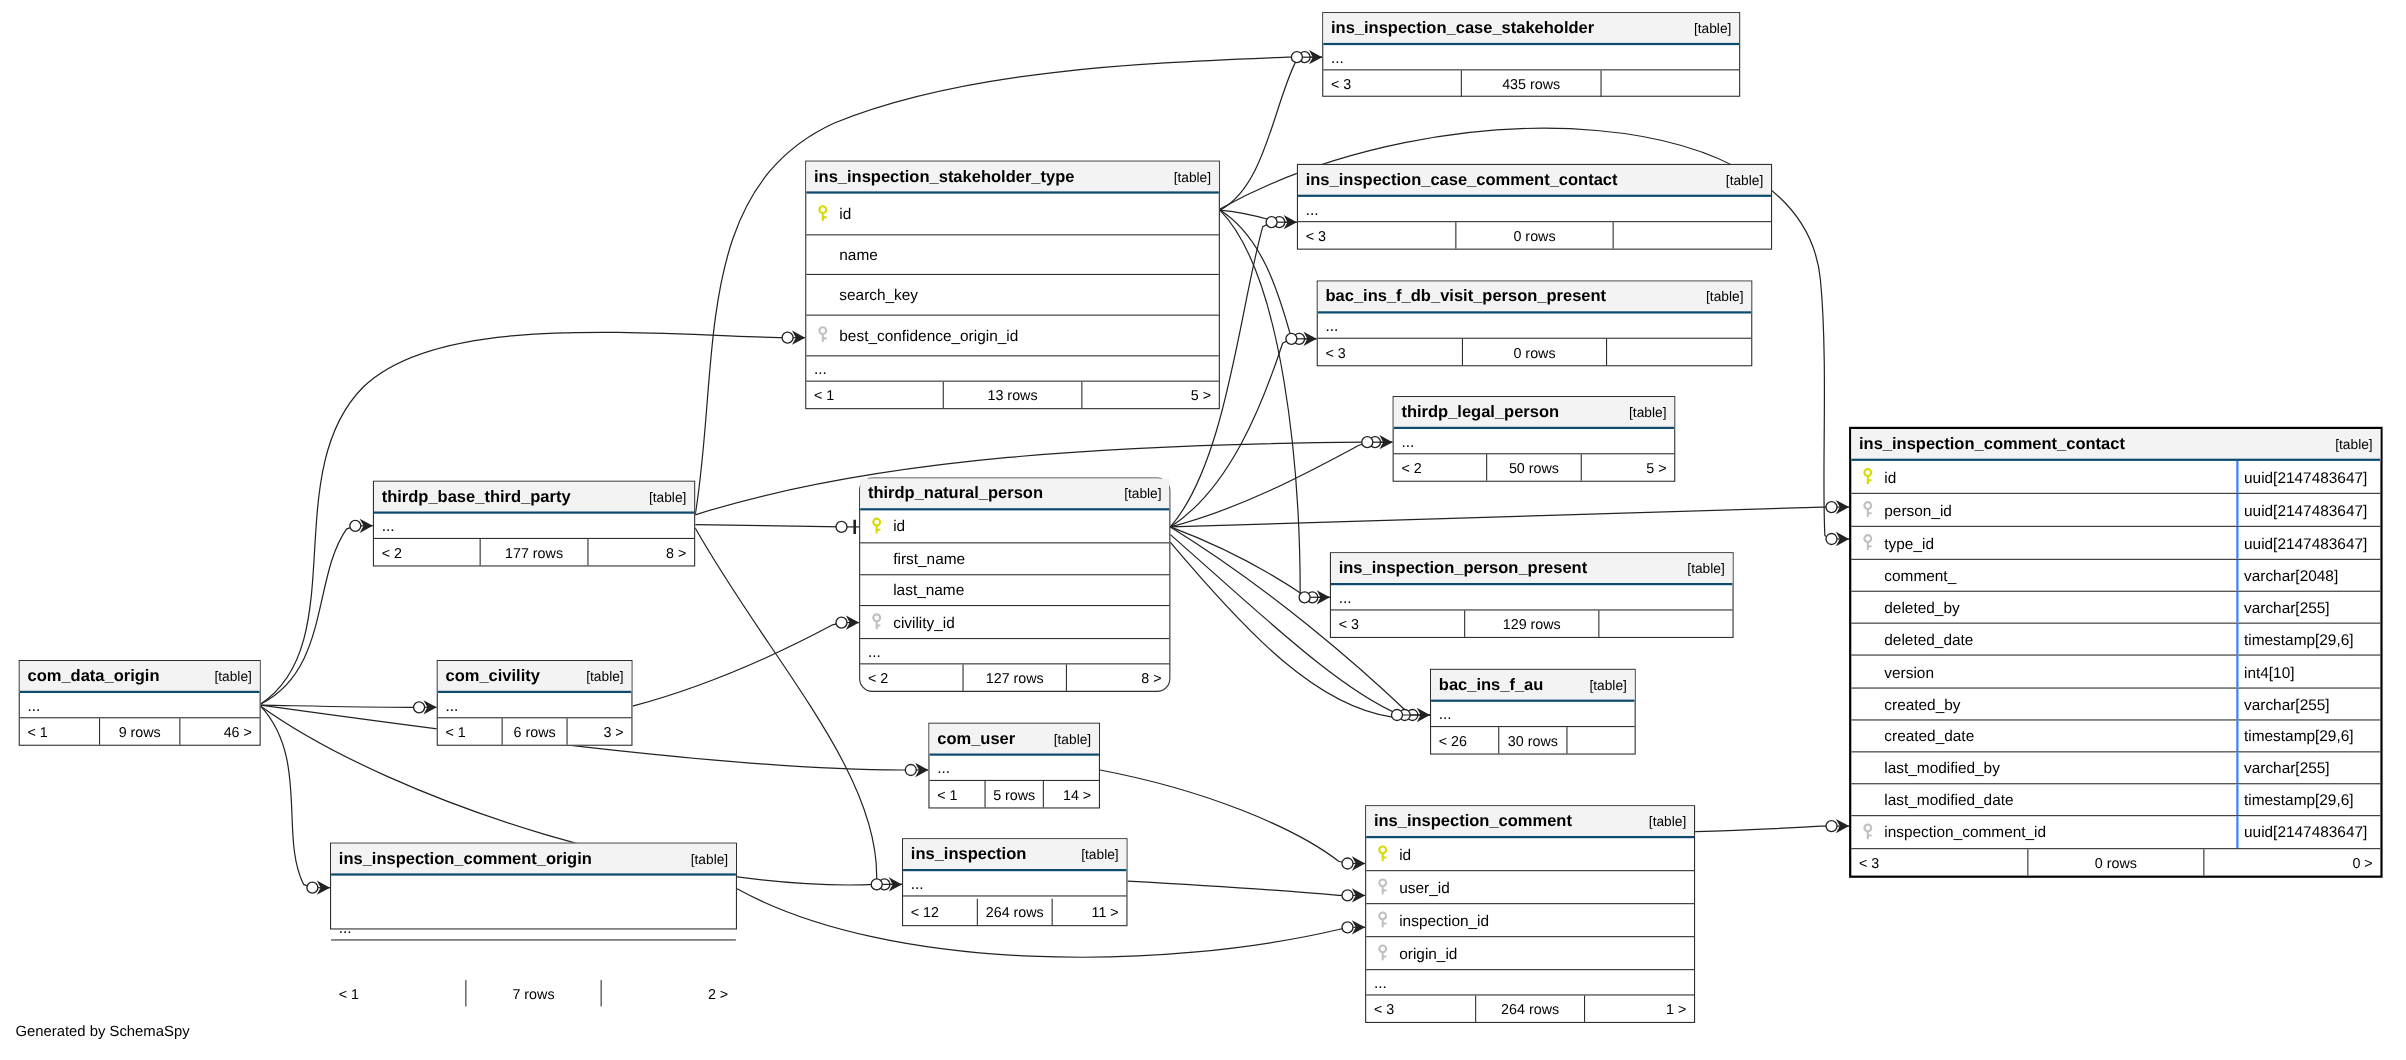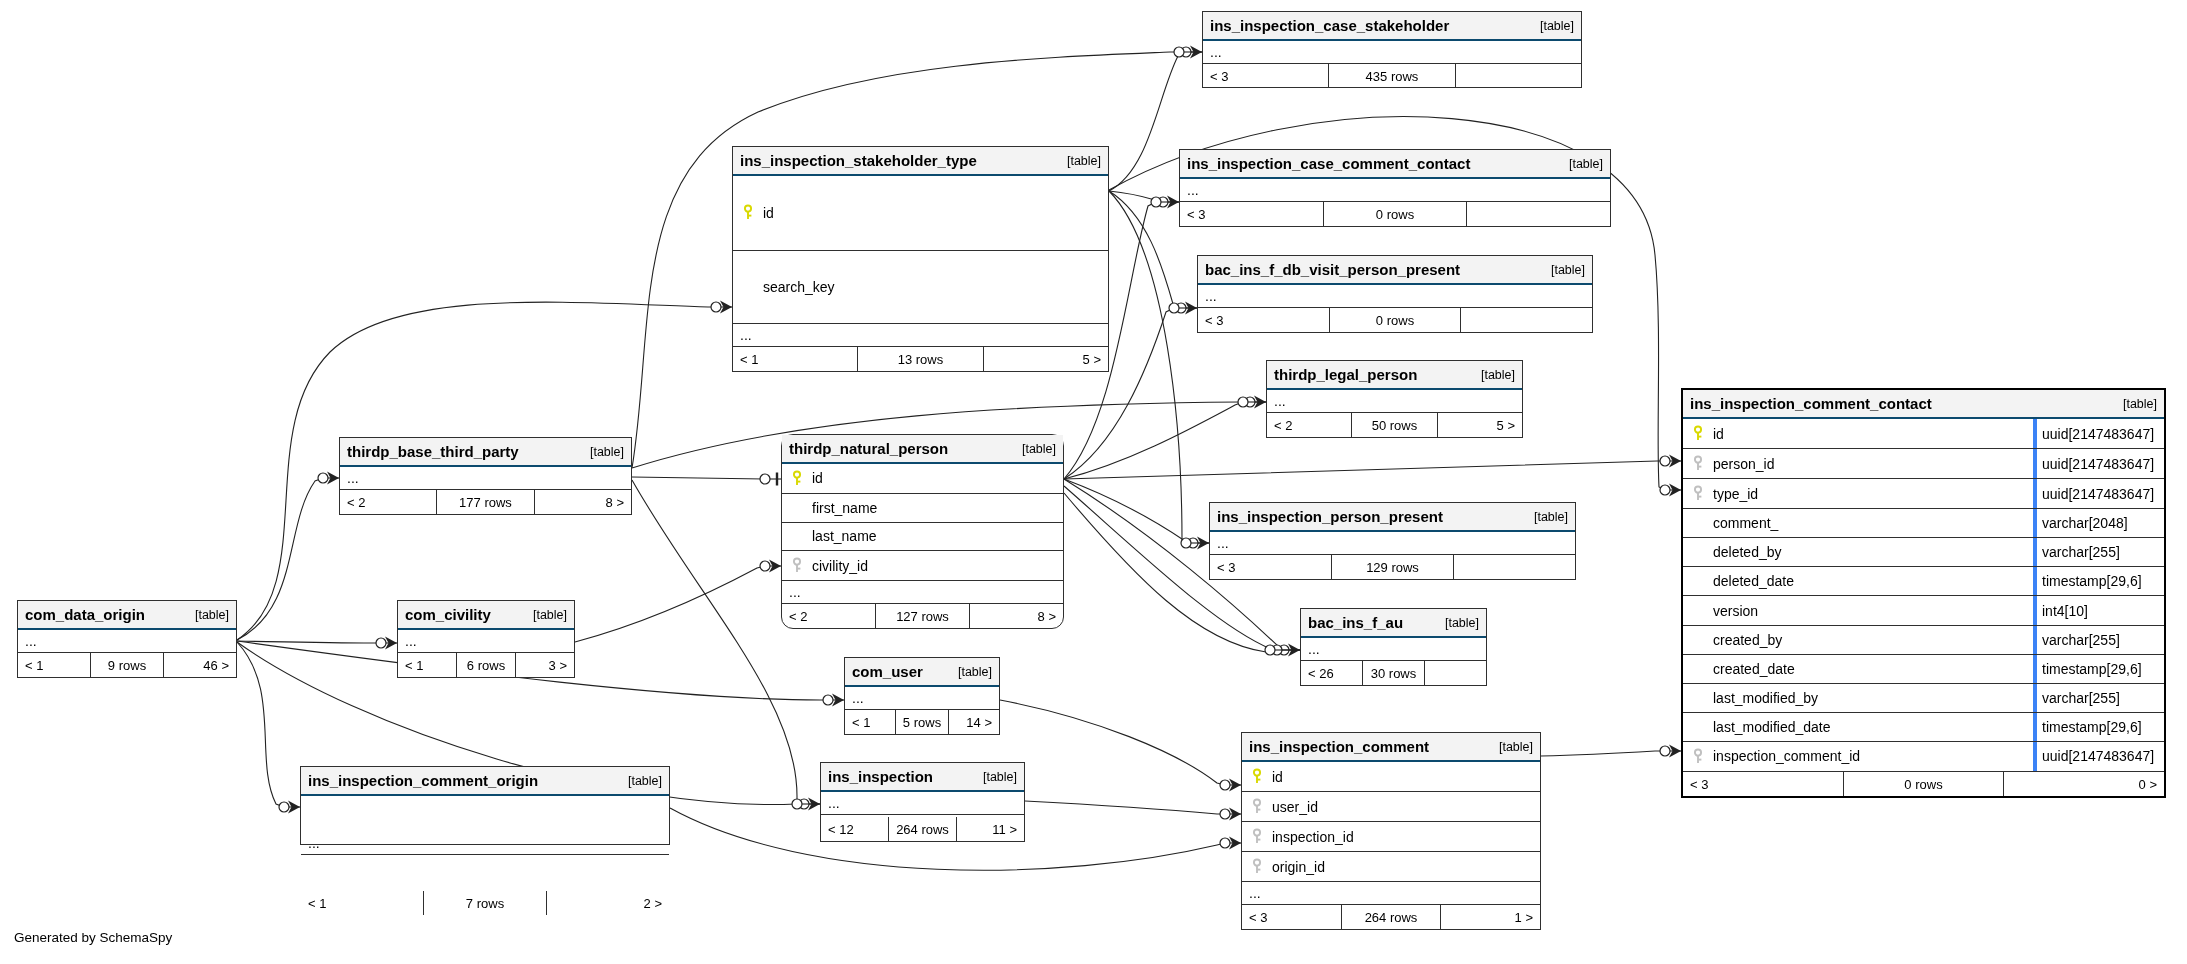--- a/index.html
+++ b/index.html
@@ -7,21 +7,21 @@
   #edges{position:absolute;left:0;top:0;z-index:0;}
   .tbl{position:absolute;z-index:2;display:flex;flex-direction:column;border:1.4px solid #2f2f2f;background:#fff;box-sizing:border-box;}
   .tbl.emph{border:2.5px solid #000;}
   .hdr{flex:0 0 29px;display:flex;align-items:center;justify-content:space-between;background:#f3f3f3;border-bottom:2px solid #0c4a6e;padding:0 7px;box-sizing:border-box;}
   .ttl{font-weight:700;font-size:15px;white-space:nowrap;}
   .tag{font-size:12.5px;padding-left:10px;white-space:nowrap;}
   .rows{display:flex;flex-direction:column;flex:1 1 auto;}
   .row{flex:1 1 auto;display:flex;align-items:center;border-bottom:1px solid #2f2f2f;box-sizing:border-box;font-size:14px;min-height:0;}
   .ki{flex:0 0 30px;display:flex;justify-content:center;align-items:center;}
   .fname{white-space:nowrap;}
-  .ftype{margin-left:auto;flex:0 0 131px;align-self:stretch;display:flex;align-items:center;border-left:4px solid #3b82f6;padding:0 5px;box-sizing:border-box;white-space:nowrap;}
+  .ftype{margin-left:auto;flex:0 0 131px;align-self:stretch;display:flex;align-items:center;border-left:2px solid #3b82f6;padding:0 5px;box-sizing:border-box;white-space:nowrap;}
   .row.el{flex:0 0 23px;padding-left:7px;}
   .ftr{flex:0 0 24px;display:flex;}
   .ftr .fc{flex:1;display:flex;align-items:center;padding:0 7px;font-size:13px;box-sizing:border-box;white-space:nowrap;}
   .fc.c{justify-content:center;}
   .fc.r{justify-content:flex-end;}
   .fc:not(:last-child){border-right:1px solid #2f2f2f;}
   .note{position:absolute;left:14px;top:930px;font-size:13.5px;z-index:2;}
 </style>
 </head>
 <body>
@@ -159,21 +159,35 @@
             <svg width="12" height="17" viewBox="0 0 12 17">
      <circle cx="6" cy="4.6" r="3.1" fill="none" stroke="#d9d900" stroke-width="1.9"></circle>
      <line x1="6" y1="7.8" x2="6" y2="15" stroke="#d9d900" stroke-width="1.9"></line>
      <line x1="6" y1="11.6" x2="9.4" y2="11.6" stroke="#d9d900" stroke-width="1.9"></line>
    </svg>
           </span>
           <span class="fname">id</span>
         </div>
         <div class="row">
           <span class="ki"></span>
+          <span class="fname">name</span>
+        </div>
+        <div class="row">
+          <span class="ki"></span>
           <span class="fname">search_key</span>
+        </div>
+        <div class="row">
+          <span class="ki">
+            <svg width="12" height="17" viewBox="0 0 12 17">
+     <circle cx="6" cy="4.6" r="3.1" fill="none" stroke="#c0c0c0" stroke-width="1.9"></circle>
+     <line x1="6" y1="7.8" x2="6" y2="15" stroke="#c0c0c0" stroke-width="1.9"></line>
+     <line x1="6" y1="11.6" x2="9.4" y2="11.6" stroke="#c0c0c0" stroke-width="1.9"></line>
+   </svg>
+          </span>
+          <span class="fname">best_confidence_origin_id</span>
         </div>
         <div class="row el">...</div>
       </div>
     <div class="ftr">
       <span class="fc l">&lt; 1</span>
       <span class="fc c">13 rows</span>
       <span class="fc r">5 &gt;</span>
     </div>
   </div>
     <div class="tbl" style="left: 1179px; top: 149px; width: 432px; height: 78px;">

